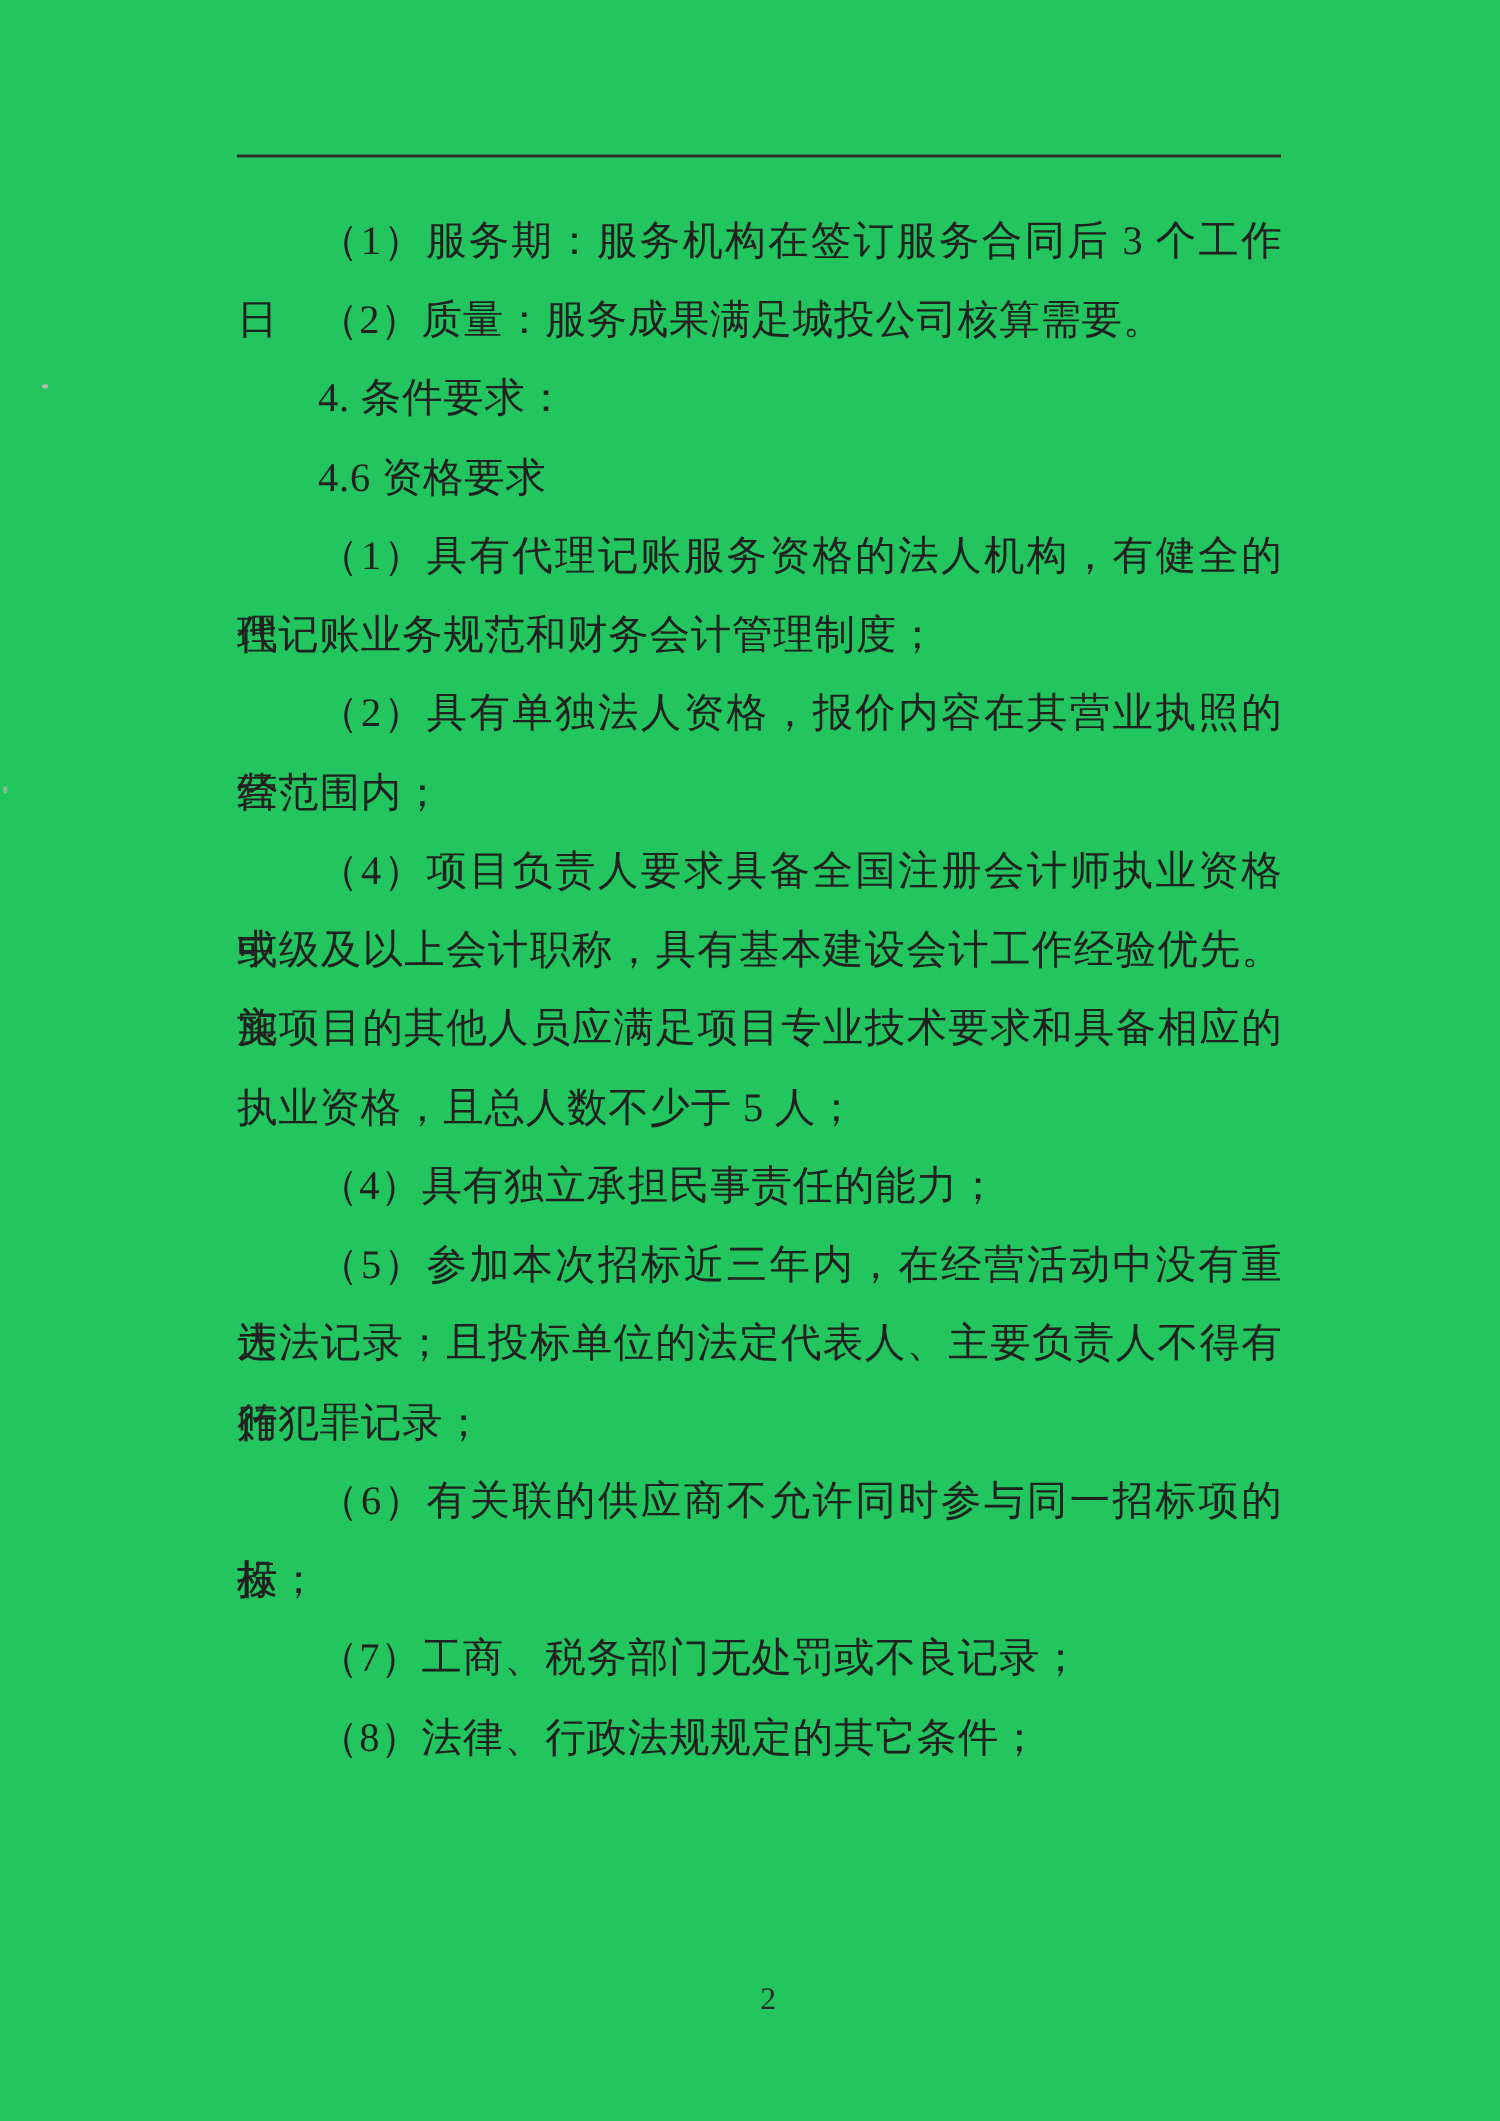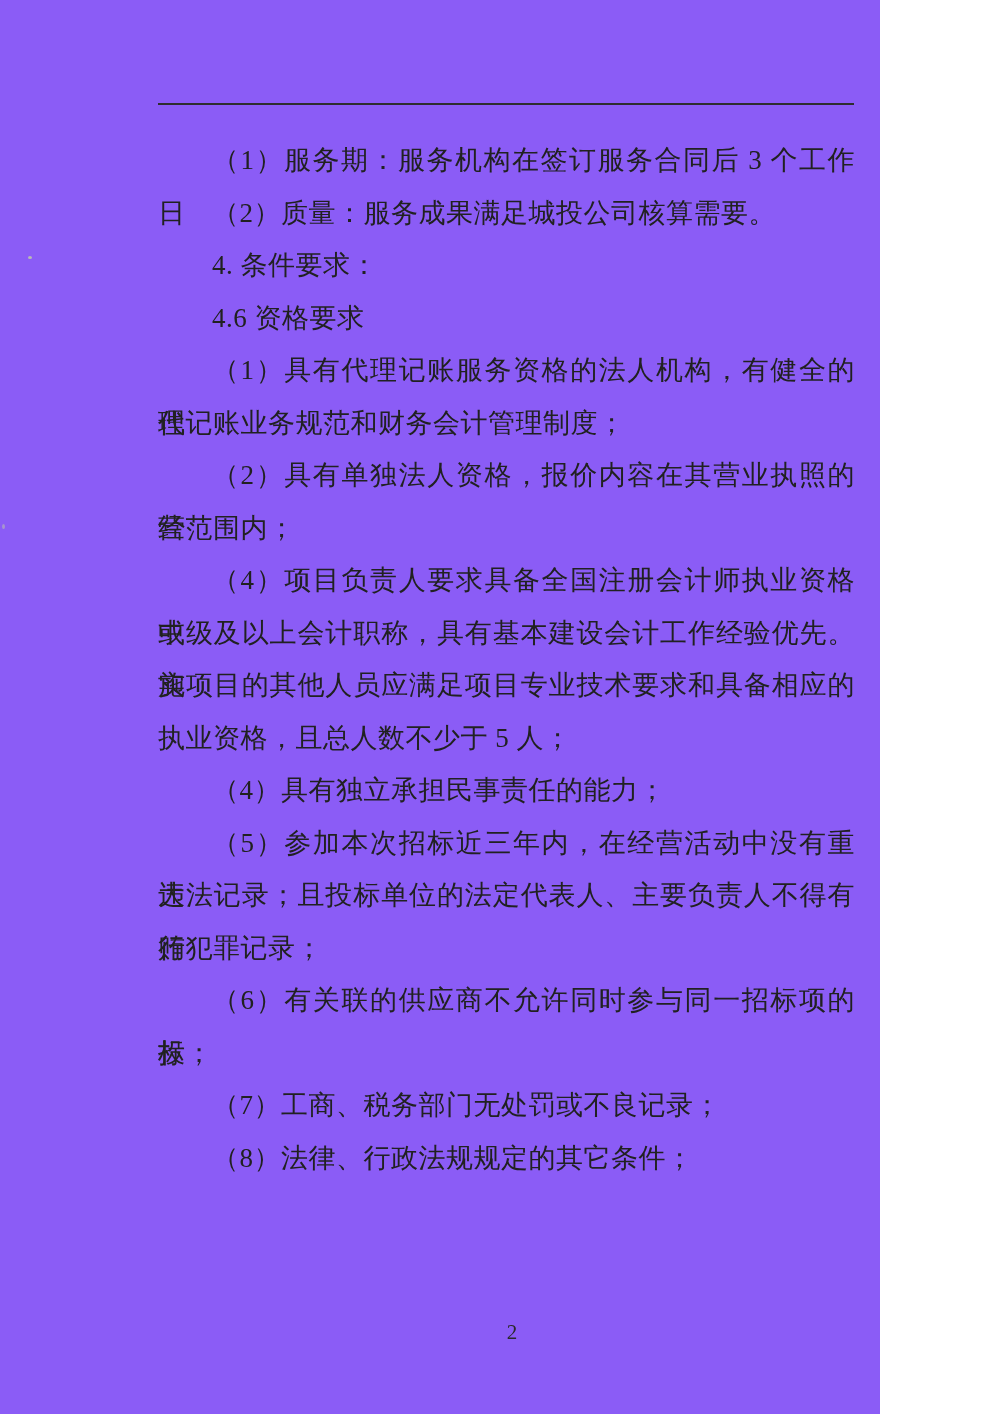--- a/index.html
+++ b/index.html
@@ -1,20 +1,20 @@
 <!DOCTYPE html>
 <html><head>
 <meta charset="utf-8">
 <style>
   html, body { margin: 0; padding: 0; }
   .page {
     position: relative;
-    width: 880px;
+    width: 1000px;
     height: 1414px;
-    background: #8b5cf6;
+    background: #22c55e;
     font-family: "Liberation Serif", "DejaVu Serif", serif;
     color: #212121;
     overflow: hidden;
   }
   .header-rule {
     position: absolute;
     left: 158px;
     top: 103px;
     width: 696px;
     height: 2px;

